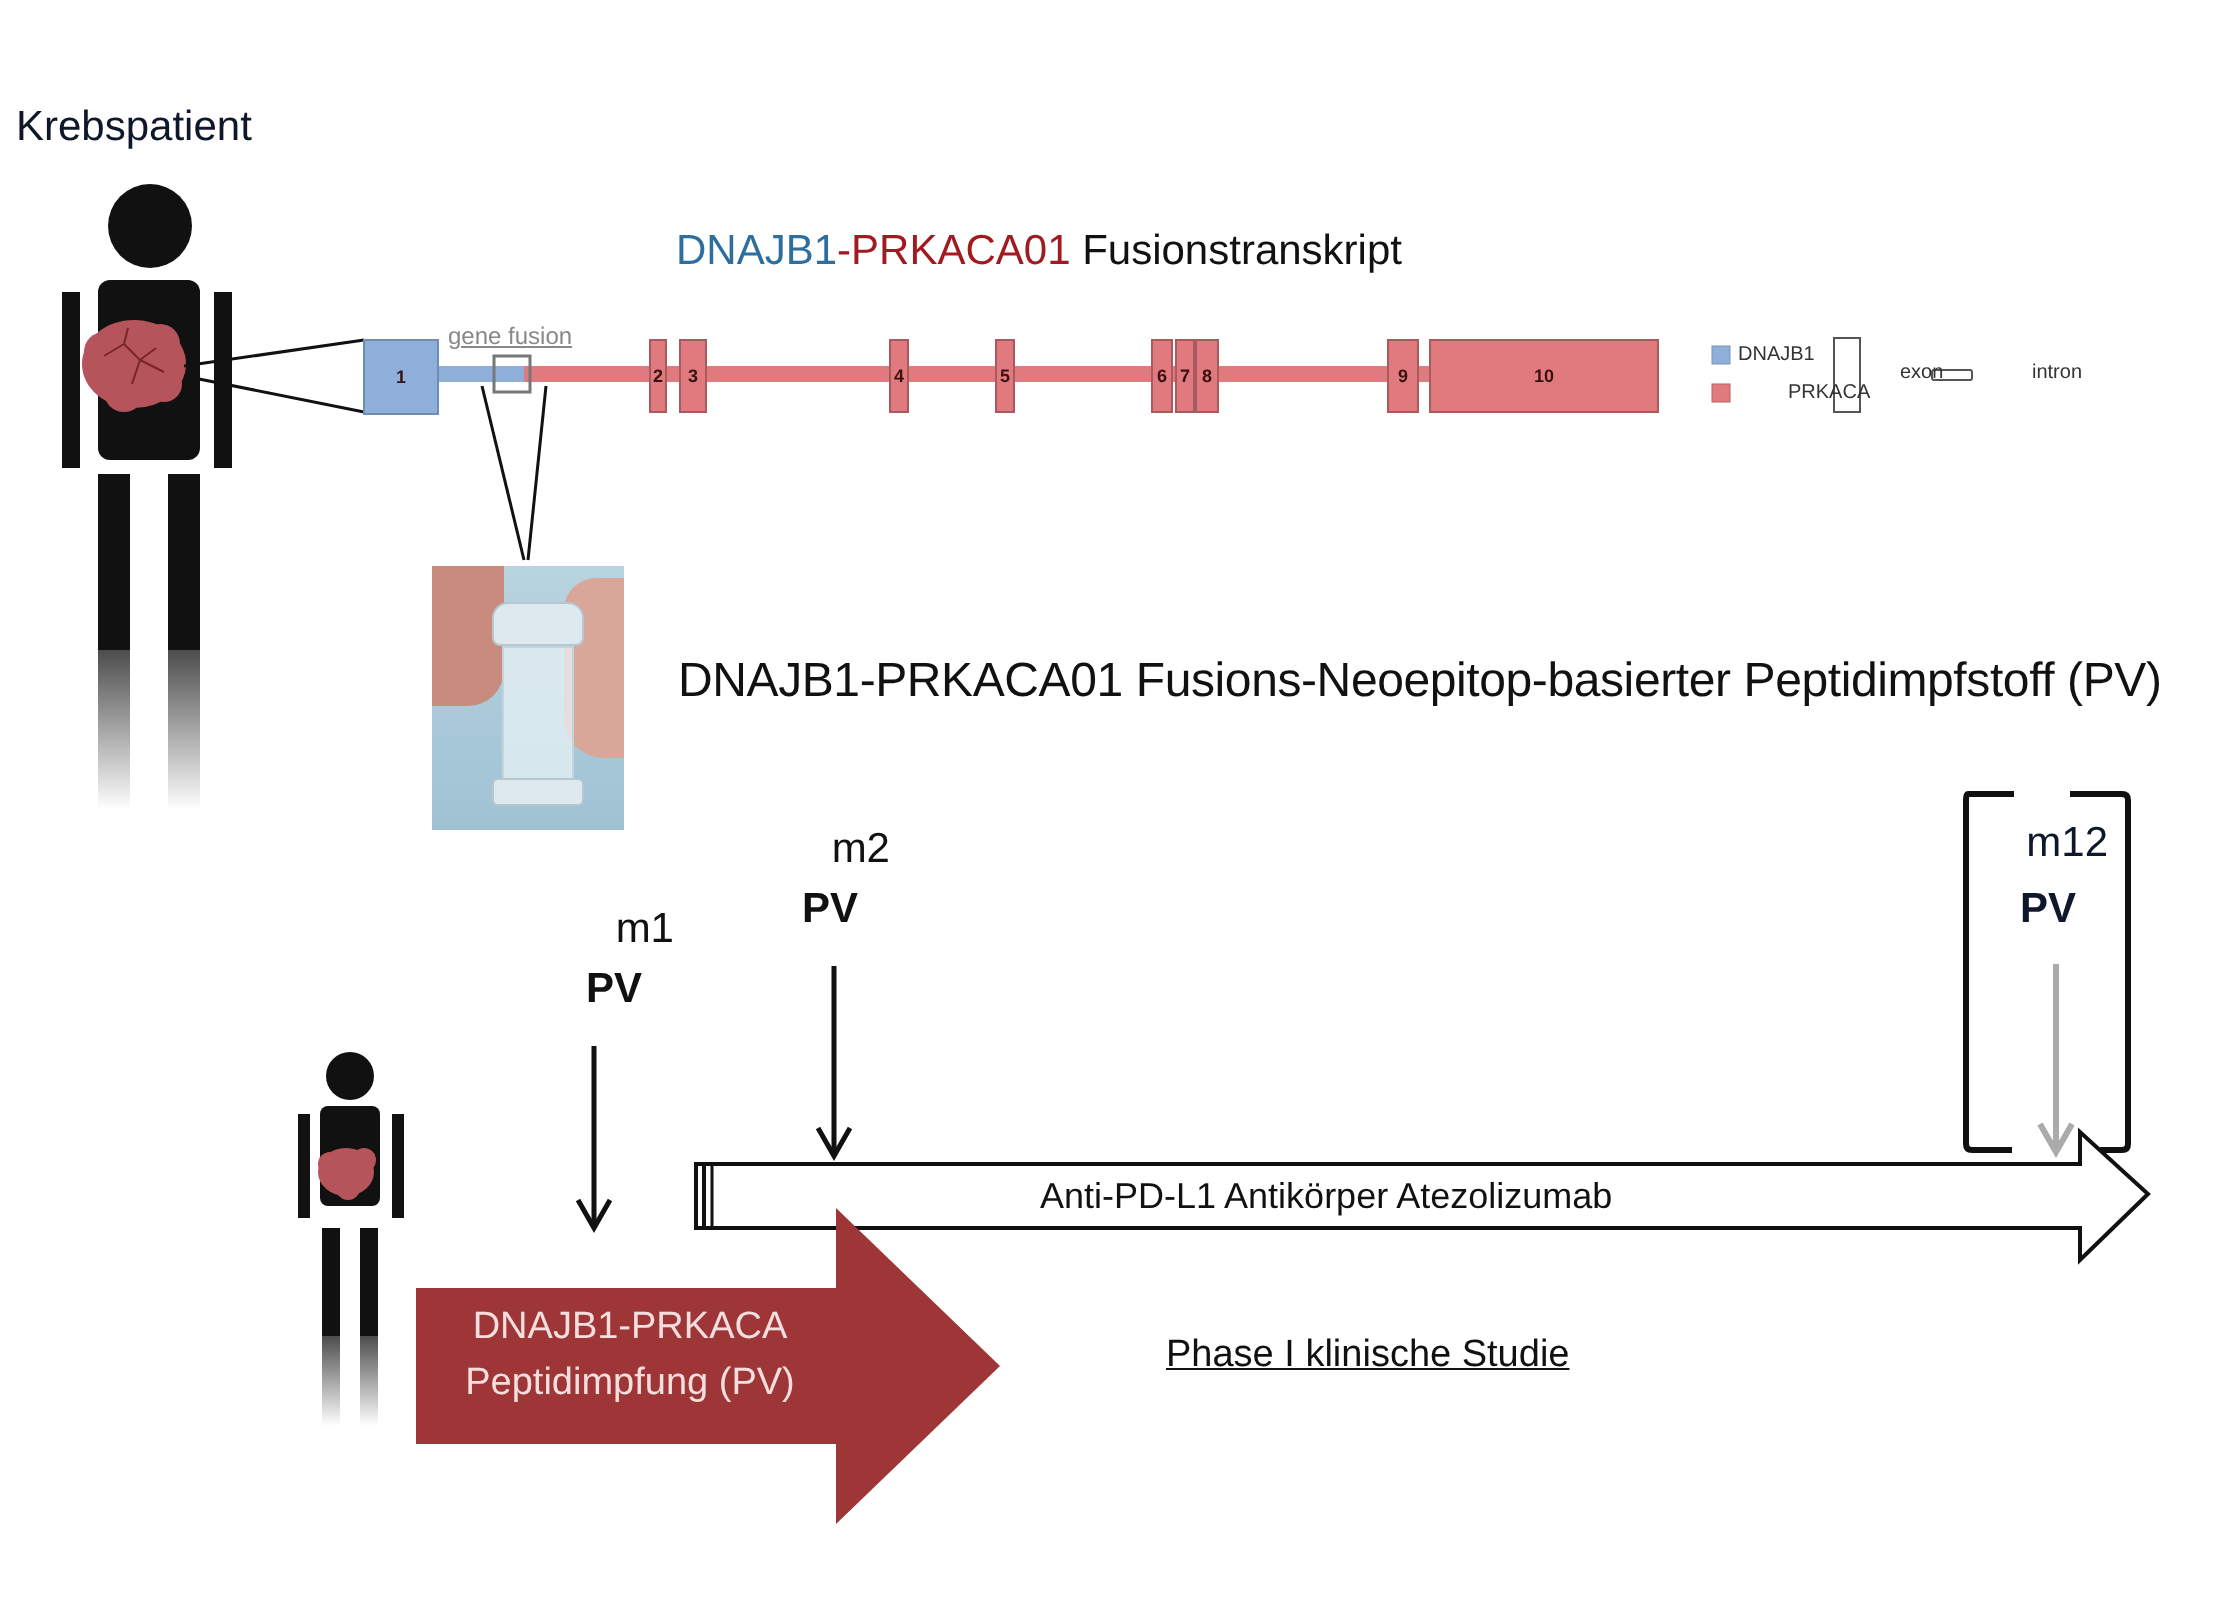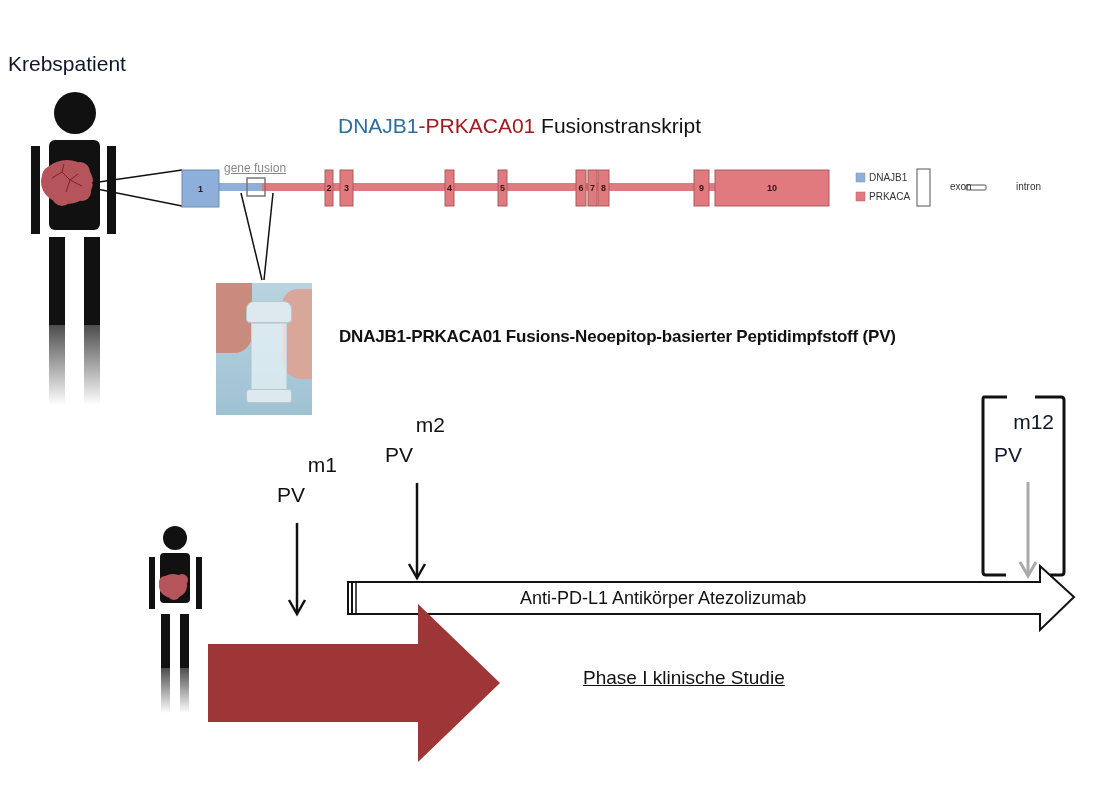--- a/index.html
+++ b/index.html
@@ -4,24 +4,24 @@
 <style>
   html, body { margin:0; padding:0; background:#ffffff; }
   body { width:1116px; height:800px; position:relative; overflow:hidden;
          font-family:"Liberation Sans", "DejaVu Sans", sans-serif; color:#111; }
   .abs { position:absolute; }
   svg.canvas { position:absolute; left:0; top:0; }
   .t-patient { left:8px; top:52px; font-size:21px; color:#0f172a; }
   .t-transcript { left:338px; top:114px; font-size:21px; white-space:nowrap; }
   .c-dnajb1 { color:#2e6e9e; }
   .c-prkaca { color:#a11a1f; }
-  .t-vaccine { left:339px; top:327px; font-size:17px; font-weight:bold; white-space:nowrap; letter-spacing:-0.2px;text-align:right; }
+  .t-vaccine { left:339px; top:327px; font-size:24px; font-weight:normal; white-space:nowrap; letter-spacing:-0.2px;text-align:right; }
   .t-genefusion { left:224px; top:161px; font-size:12px; color:#888;text-decoration:underline; }
   .t-month { font-size:21px; text-align:right; width:60px; }
-  .t-pv { font-size:21px; font-weight:normal; text-align:left; width:60px; }
+  .t-pv { font-size:21px; font-weight:bold; text-align:center; width:60px; }
   .grey { color:#0f172a; }
   .t-antibody { left:520px; top:588px; font-size:18px; white-space:nowrap; }
   .t-phase { left:583px; top:667px; font-size:19px; white-space:nowrap;text-decoration:underline; }
   .t-peptide { left:210px; top:650px; width:210px; text-align:center; color:#f4dede; font-size:19px; line-height:28px; }
   .legend-text { font-size:10px; color:#333; }
   .exon-label { font-size:9px; font-weight:bold; fill:#3a1010; }
   .vial { left:216px; top:283px; width:96px; height:132px; overflow:hidden;
           background:linear-gradient(180deg,#b9d4e0 0%,#a9c9d8 60%,#9fc2d3 100%); }
 </style>
 </head>
@@ -142,21 +142,21 @@
 
 <div class="abs t-patient">Krebspatient</div>
 
 <div class="abs t-transcript">
   <span class="c-dnajb1">DNAJB1</span><span class="c-prkaca">-</span><span class="c-prkaca">PRKACA01</span><span> Fusionstranskript</span>
 </div>
 
 <div class="abs t-genefusion">gene fusion</div>
 
 <div class="abs legend-text" style="left:869px; top:172px;">DNAJB1</div>
-<div class="abs legend-text" style="left:869px; top:191px;">PRKACA</div>
+<div class="abs legend-text" style="left:894px; top:191px;">PRKACA</div>
 <div class="abs legend-text" style="left:934px; top:181px;margin-left:16px;">exon</div>
 <div class="abs legend-text" style="left:989px; top:181px;margin-left:27px;">intron</div>
 
 <div class="abs vial">
   <div class="abs" style="left:0;top:0;width:36px;height:70px;background:#c98b7e;border-radius:0 0 18px 0;"></div>
   <div class="abs" style="left:66px;top:6px;width:34px;height:90px;background:#d9a79a;border-radius:16px 0 0 20px;"></div>
   <div class="abs" style="left:30px;top:18px;width:44px;height:20px;background:#dde9ee;border-radius:8px 8px 4px 4px;border:1px solid #b5c7cf;"></div>
   <div class="abs" style="left:35px;top:40px;width:34px;height:68px;background:rgba(235,245,248,0.7);border:1px solid #c3d5dc;"></div>
   <div class="abs" style="left:30px;top:106px;width:44px;height:12px;background:#dde9ee;border-radius:3px;border:1px solid #b5c7cf;"></div>
 </div>
@@ -166,15 +166,17 @@
 <div class="abs t-month" style="left:277px; top:453px;">m1</div>
 <div class="abs t-pv" style="left:277px; top:483px;">PV</div>
 <div class="abs t-month" style="left:385px; top:413px;">m2</div>
 <div class="abs t-pv" style="left:385px; top:443px;">PV</div>
 <div class="abs t-month grey" style="left:994px; top:410px;">m12</div>
 <div class="abs t-pv grey" style="left:994px; top:443px;">PV</div>
 
 <div class="abs t-antibody">Anti-PD-L1 Antikörper Atezolizumab</div>
 
 <div class="abs t-peptide">
+  <div>DNAJB1-PRKACA</div>
+  <div>Peptidimpfung (PV)</div>
 </div>
 
 <div class="abs t-phase">Phase I klinische Studie</div>
 
 </body></html>

